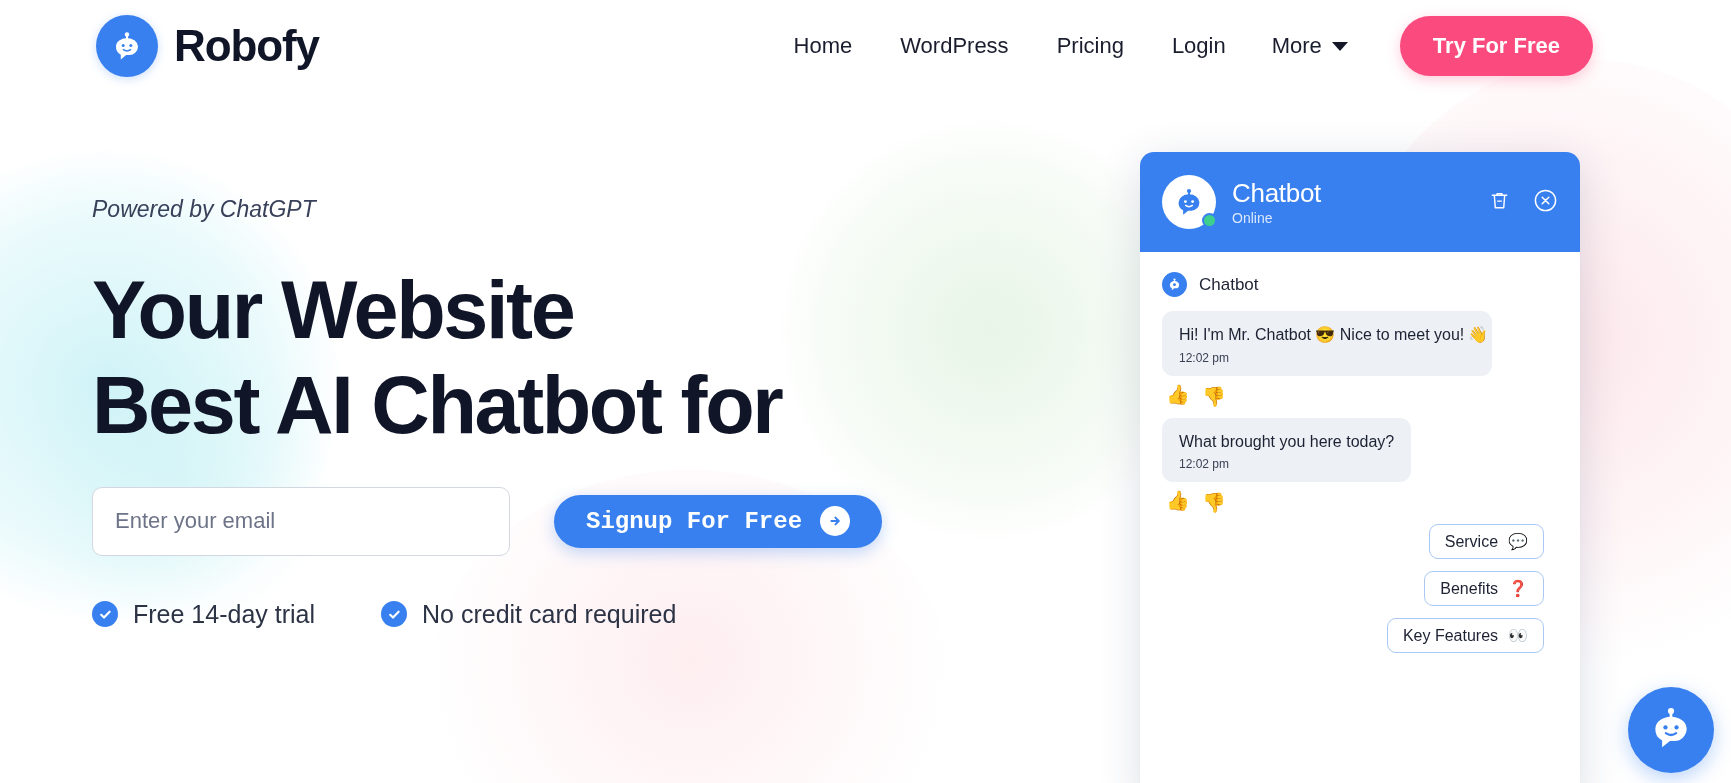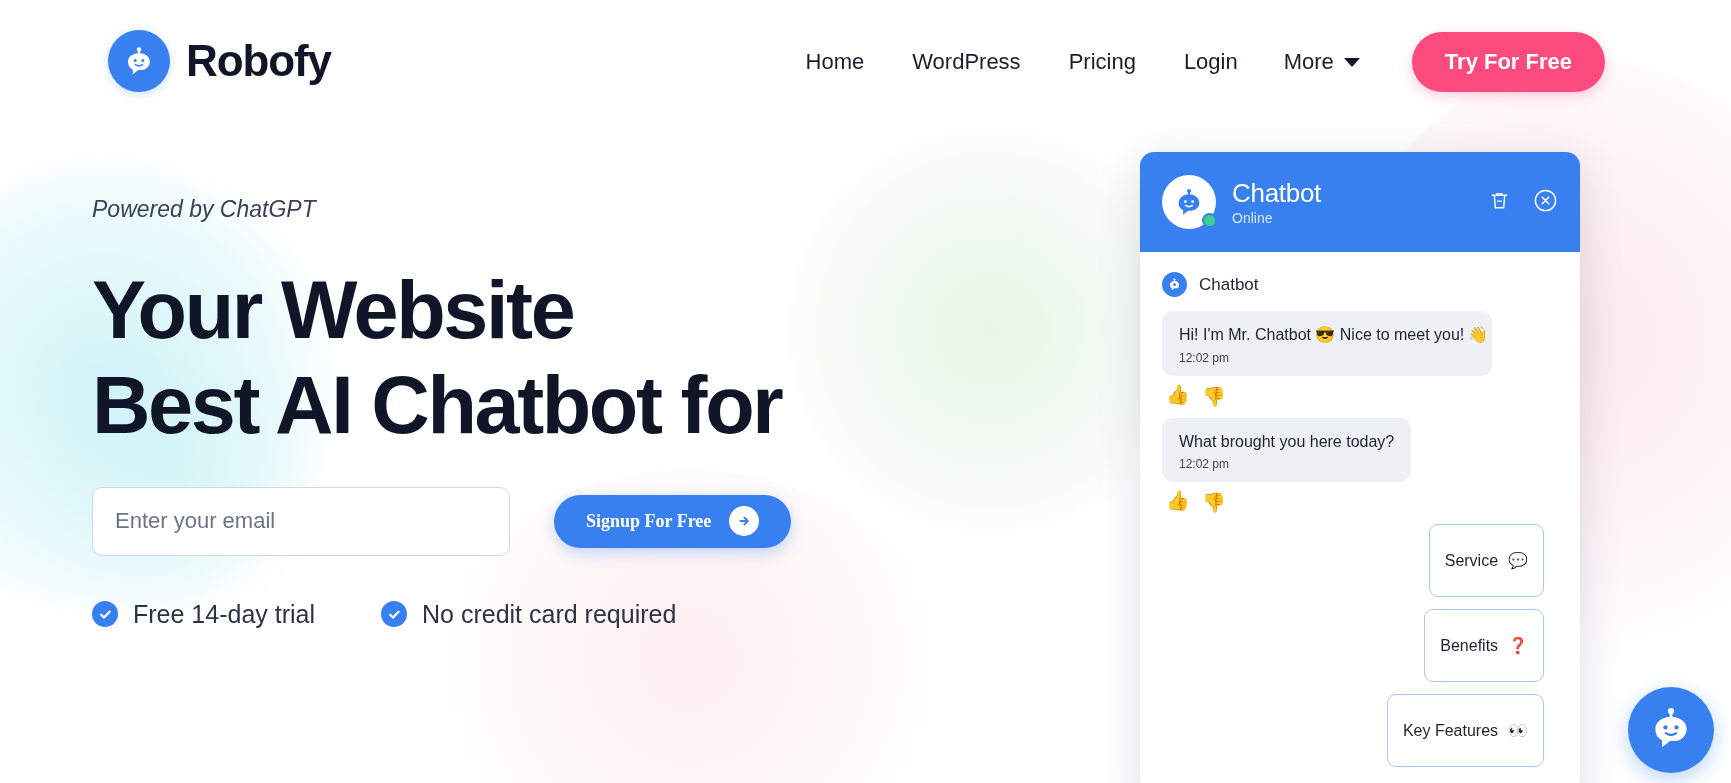--- a/index.html
+++ b/index.html
@@ -29,22 +29,22 @@
     left: 430px; top: 470px; width: 520px; height: 420px;
     background: radial-gradient(circle at 50% 45%, rgba(252,214,219,.42) 0%, rgba(253,230,234,.20) 54%, rgba(255,255,255,0) 75%);
   }
   .blob-cyan-b {
     left: 30px; top: 330px; width: 300px; height: 300px;
     background: radial-gradient(circle at 50% 50%, rgba(196,240,243,.40) 0%, rgba(255,255,255,0) 72%);
   }
 
   
   .header {
-    position: absolute; left: 12px; top: 0; width: 1701px; height: 92px;
-    display: flex; align-items: flex-end; z-index: 40;
+    position: absolute; left: 0; top: 0; width: 1701px; height: 92px;
+    display: flex; align-items: center; z-index: 40;
   }
   .logo { display: flex; align-items: center; margin-left: 96px; gap: 16px; }
   .logo-mark {
     width: 62px; height: 62px; border-radius: 50%;
     background: #3880ef;
     display: flex; align-items: center; justify-content: center;
     box-shadow: 0 2px 10px rgba(56,128,239,.25);
   }
   .logo-text {
     font-size: 44px; font-weight: 700; color: #111528; letter-spacing: -1.1px;
@@ -92,23 +92,23 @@
     border: 1px solid #d3d7e0; border-radius: 10px;
     background: #fff; font-size: 22px; color: #5a6176;
     padding: 11px 22px; outline: none;
     font-family: "Liberation Sans", sans-serif;
   }
   .email-input::placeholder { color: #6d7488; }
   .signup-btn {
     display: flex; align-items: center; gap: 18px;
     height: 53px; padding: 0 32px;
     background: #3880ef; color: #fff;
-    font-size: 18px; font-weight: 700;
+    font-size: 24px; font-weight: 700;
     border: none; border-radius: 40px; cursor: pointer;
-    font-family: Liberation Serif, serif;
+    font-family: Liberation Mono, monospace;
     box-shadow: 0 5px 16px rgba(56,128,239,.30);
     white-space: nowrap;
   }
   .arrow-circle {
     width: 30px; height: 30px; border-radius: 50%;
     background: #ffffff; color: #3880ef;
     display: flex; align-items: center; justify-content: center;
     font-size: 16px; font-weight: 700; flex: 0 0 auto;
   }
   .trust-row { display: flex; align-items: center; gap: 66px; }
@@ -166,21 +166,21 @@
   .react-up { color: #35c08b; }
   .react-down { color: #f8436f; transform: translateY(2px); }
 
   .quick-replies {
     display: flex; flex-direction: column; align-items: flex-end;
     gap: 12px; margin-top: 10px; padding-right: 14px;
   }
   .qr-pill {
     display: flex; align-items: center; gap: 10px;
     background: #fff; border: 1px solid #a9c8f4; border-radius: 9px;
-    padding: 26px 15px; font-size: 16px; color: #1c2233; cursor: pointer;
+    padding: 7px 15px; font-size: 16px; color: #1c2233; cursor: pointer;
     white-space: nowrap;
   }
 
   
   .launcher {
     position: absolute; left: 1628px; top: 687px;
     width: 86px; height: 86px; border-radius: 50%;
     background: #3880ef; z-index: 50; cursor: pointer;
     display: flex; align-items: center; justify-content: center;
     box-shadow: 0 6px 20px rgba(56,128,239,.34);

